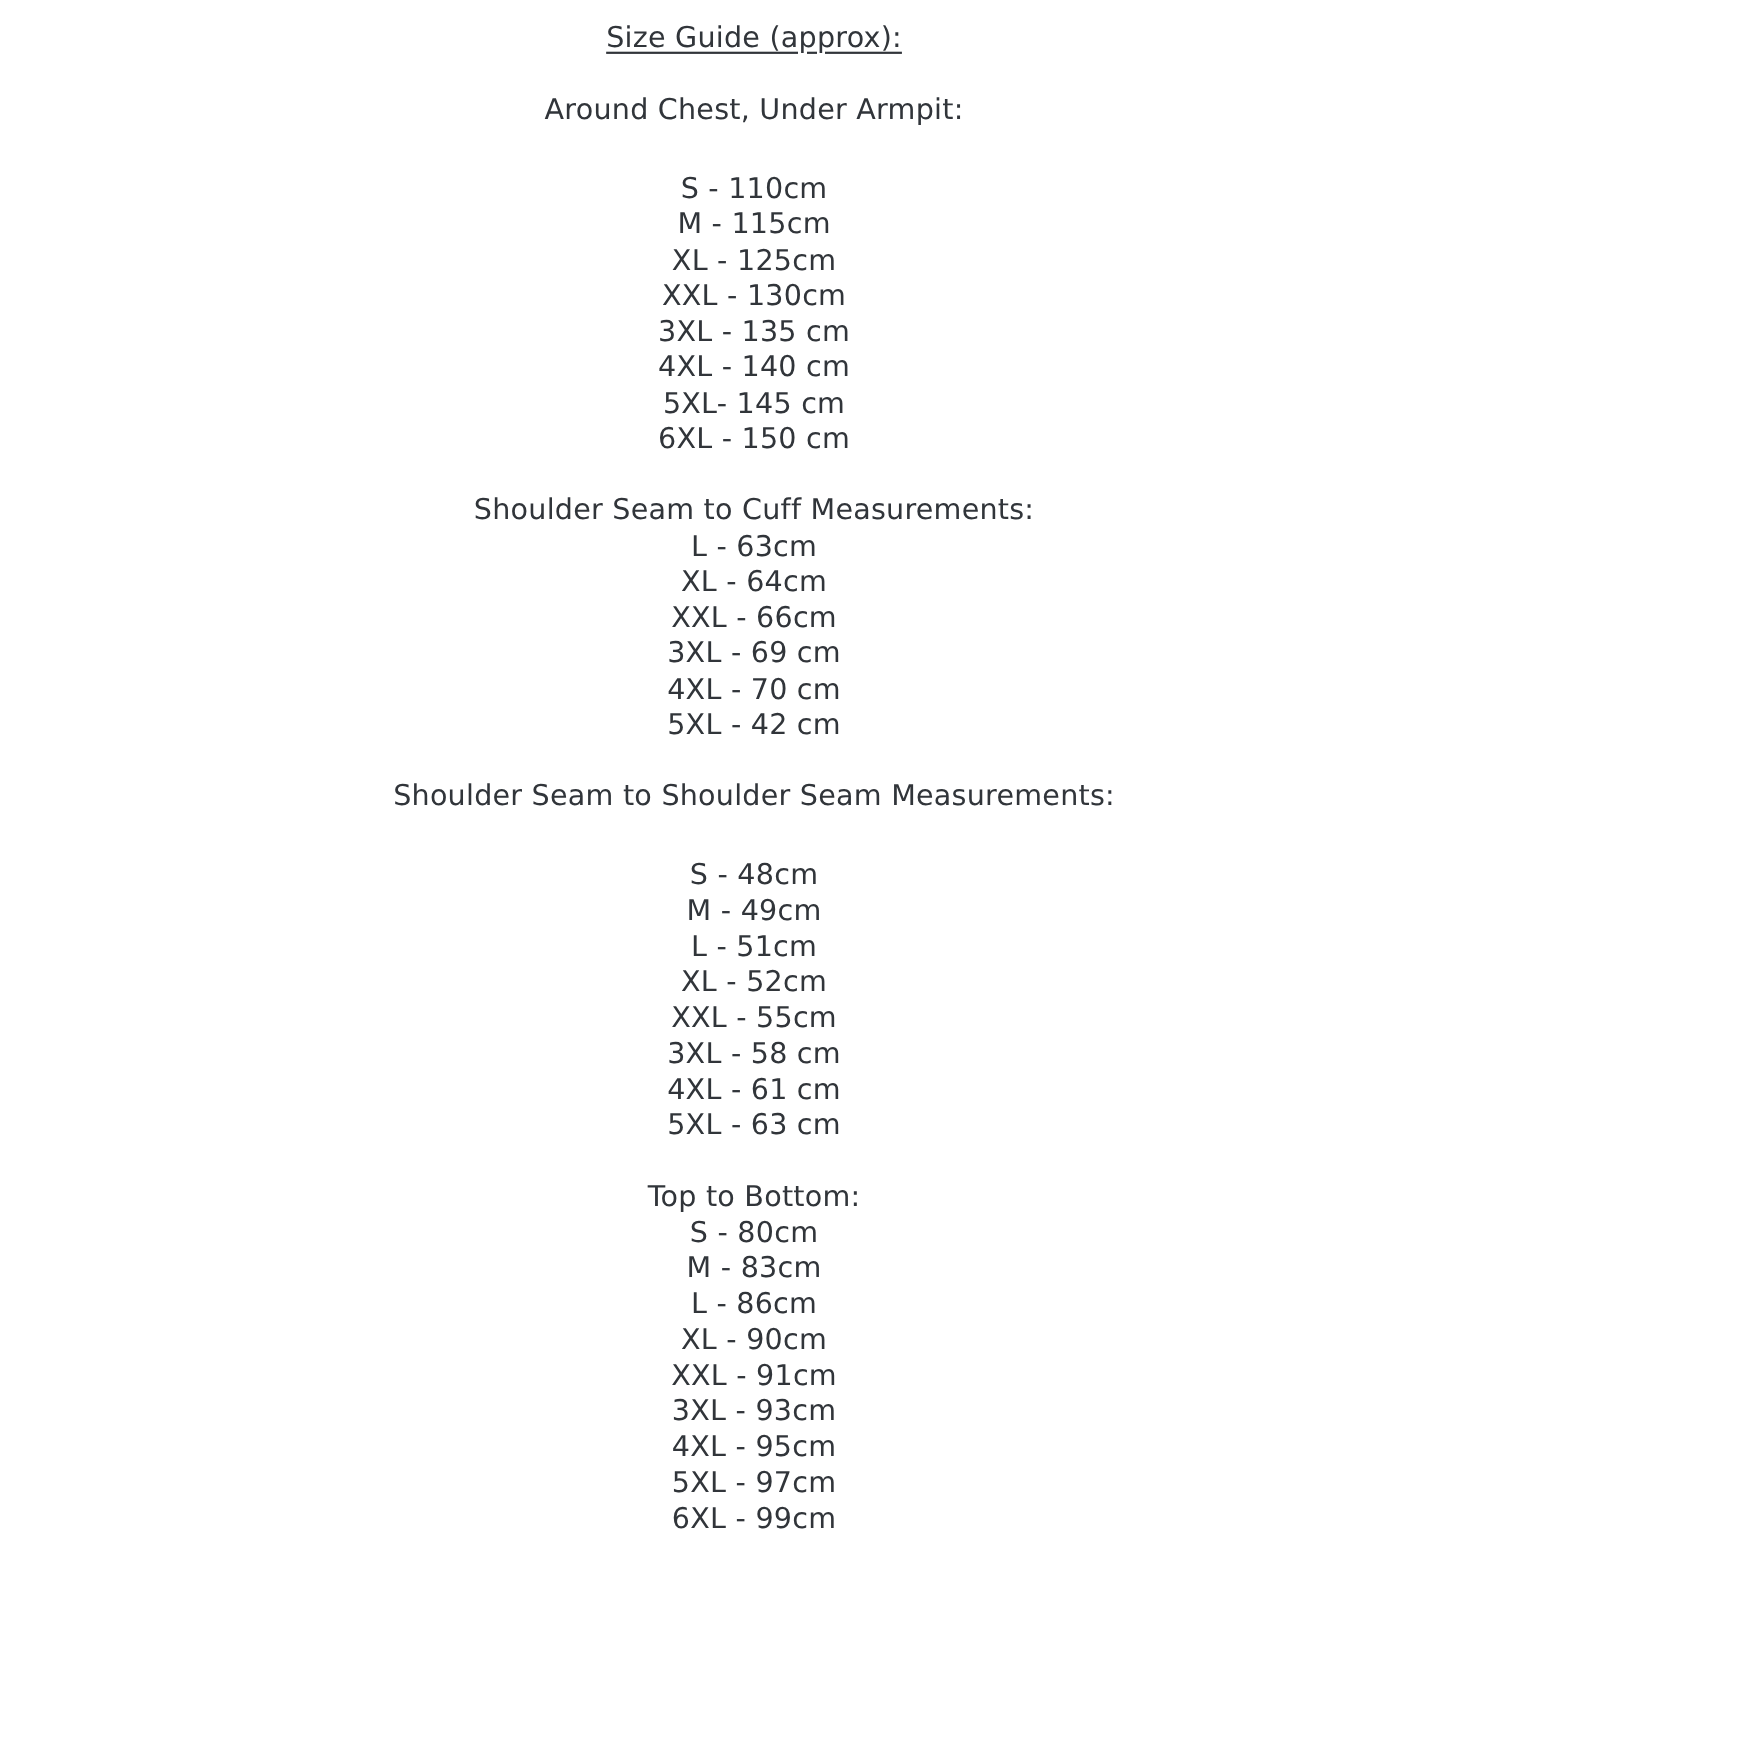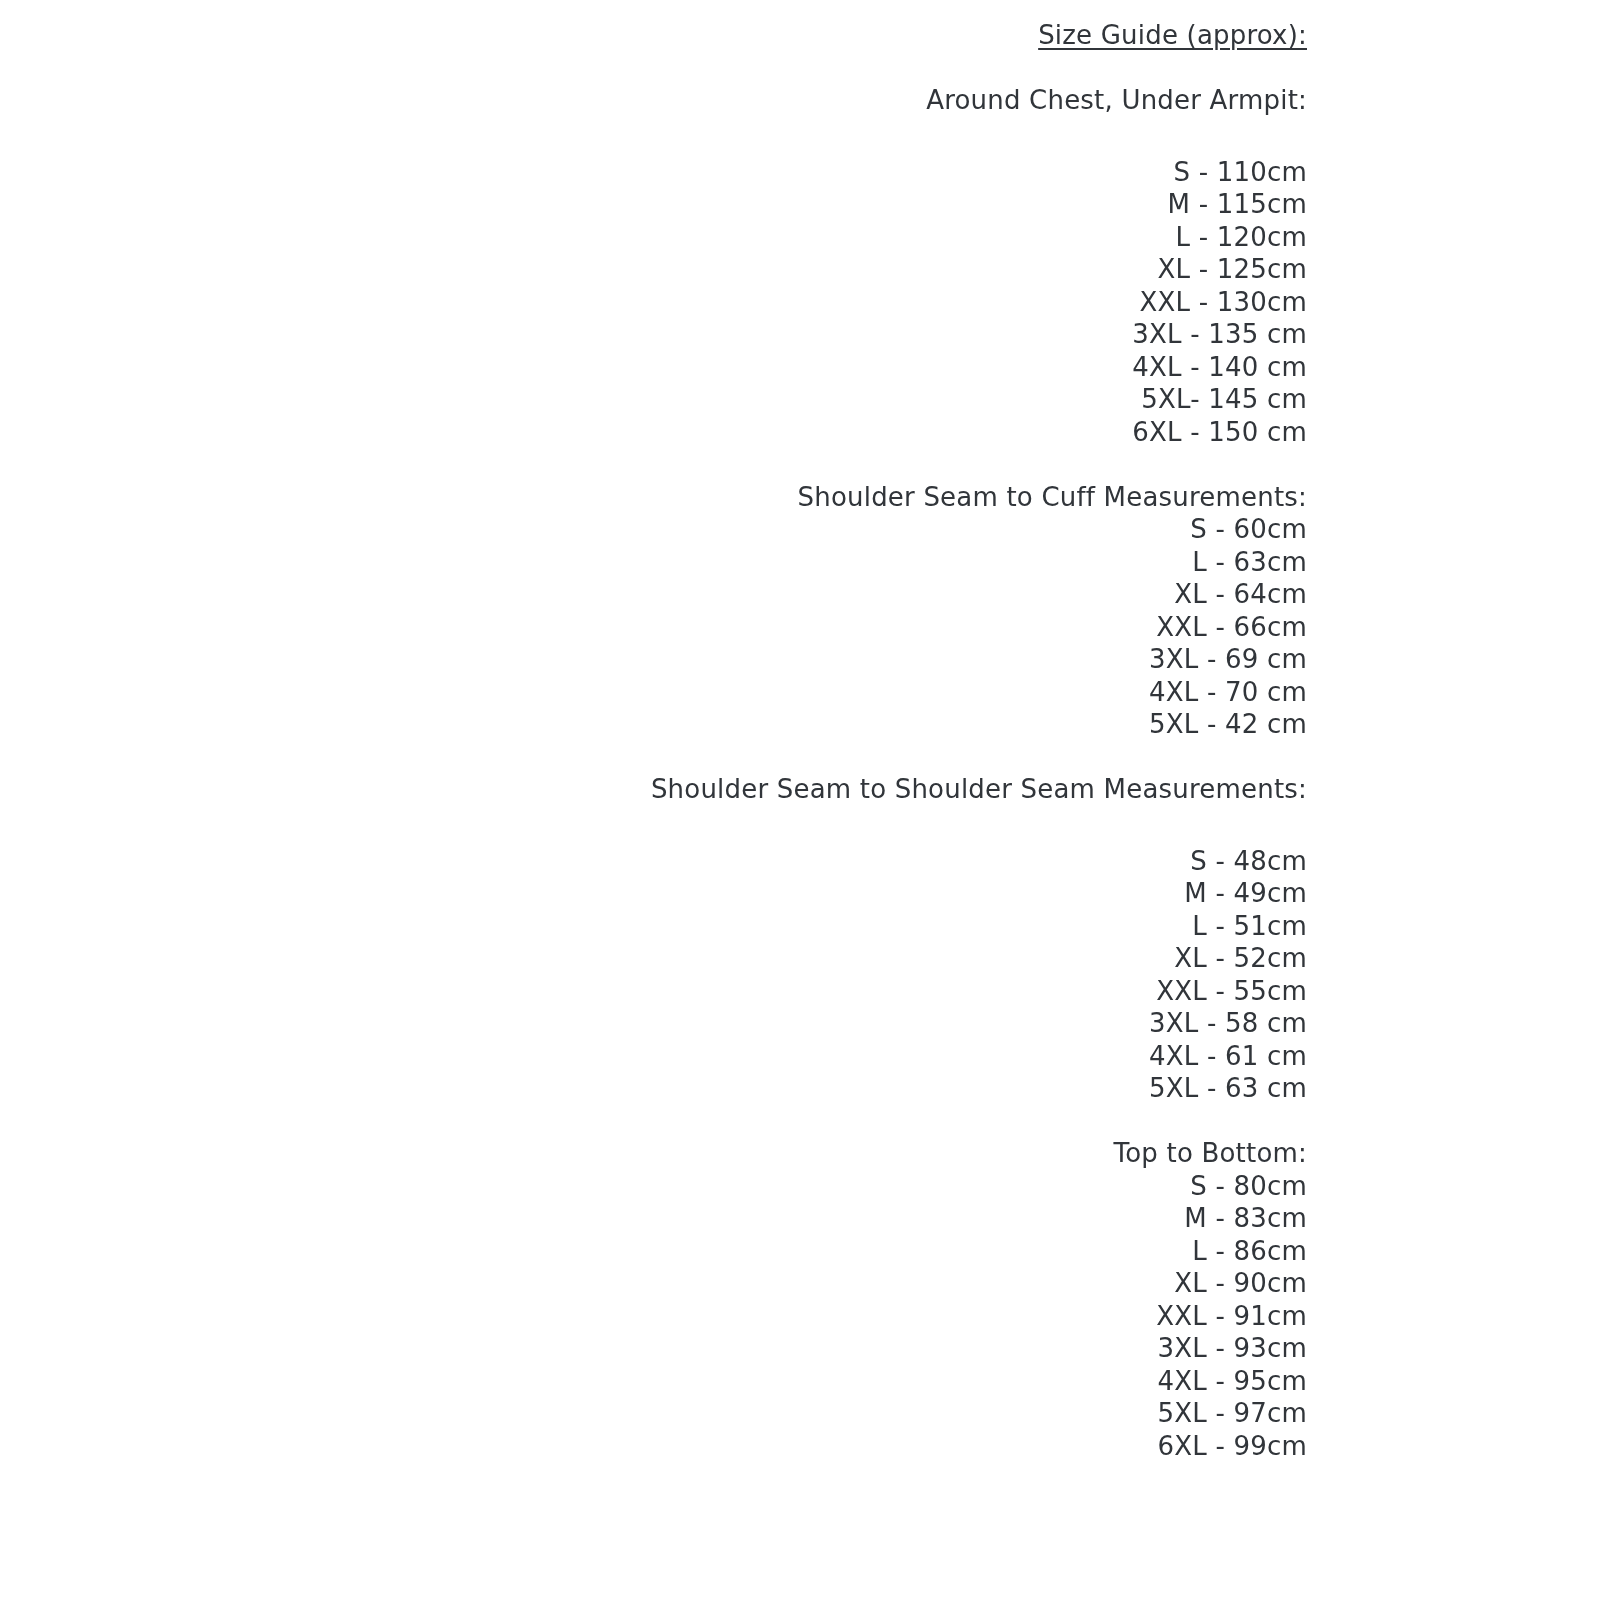--- a/index.html
+++ b/index.html
@@ -12,21 +12,21 @@
     height: 1600px;
     font-family: "DejaVu Sans", "Liberation Sans", sans-serif;
     color: #31353a;
     overflow: hidden;
   }
   .doc {
     box-sizing: border-box;
     width: 1307px;
     padding-top: 19px;
     padding-left: 64px; 
-    text-align: right;
+    text-align: center;
     font-size: 26px;
     line-height: 32.5px;
     letter-spacing: 0.2px;
   }
   .title {
     text-decoration: underline;
     text-underline-offset: 4px;
   }
   .section {
     margin-top: 32.5px; 
@@ -43,34 +43,32 @@
 
 <div class="doc">
 
   <div class="title">Size Guide (approx):</div>
 
   <div class="section">
     <div class="heading">Around Chest, Under Armpit:</div>
     <div class="items gap-above">
       <div class="row">S - 110cm</div>
       <div class="row">M - 115cm</div>
-      <div class="row">L - 120cm</div>
       <div class="row">XL - 125cm</div>
       <div class="row">XXL - 130cm</div>
       <div class="row">3XL - 135 cm</div>
       <div class="row">4XL - 140 cm</div>
       <div class="row">5XL- 145 cm</div>
       <div class="row">6XL - 150 cm</div>
     </div>
   </div>
 
   <div class="section">
     <div class="heading">Shoulder Seam to Cuff Measurements:</div>
     <div class="items">
-      <div class="row">S - 60cm</div>
       <div class="row">L - 63cm</div>
       <div class="row">XL - 64cm</div>
       <div class="row">XXL - 66cm</div>
       <div class="row">3XL - 69 cm</div>
       <div class="row">4XL - 70 cm</div>
       <div class="row">5XL - 42 cm</div>
     </div>
   </div>
 
   <div class="section">

